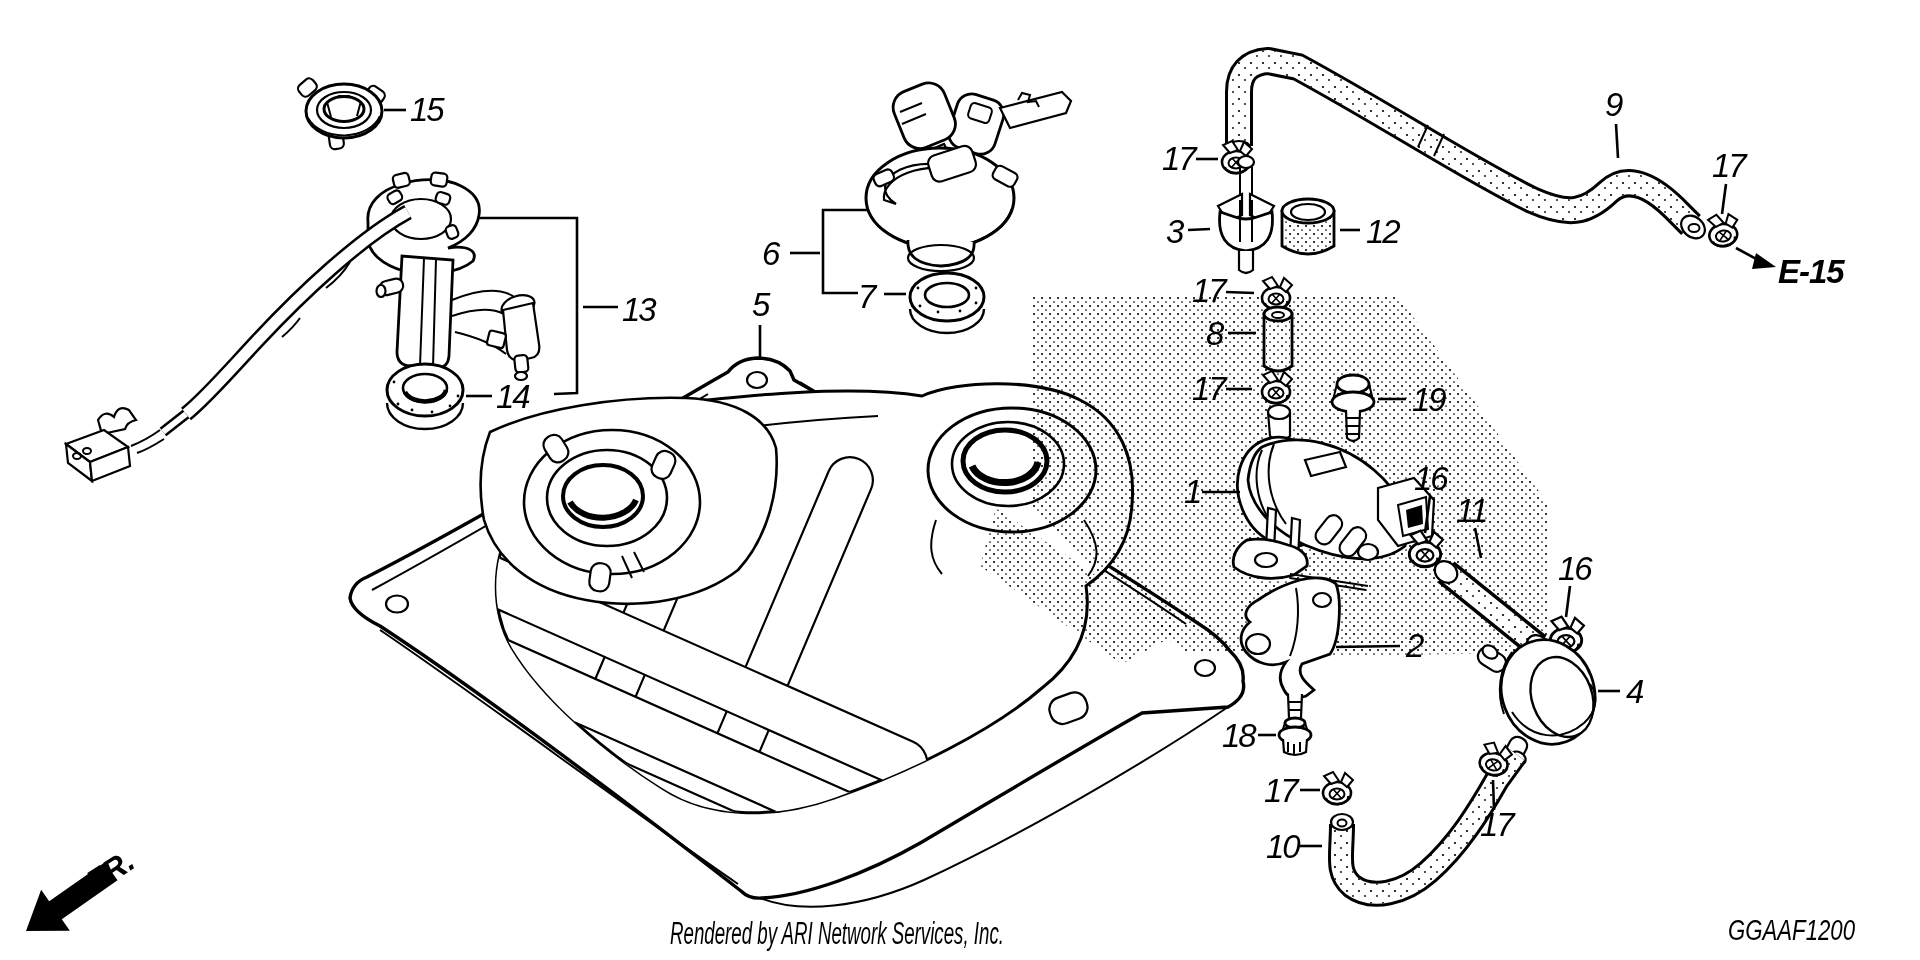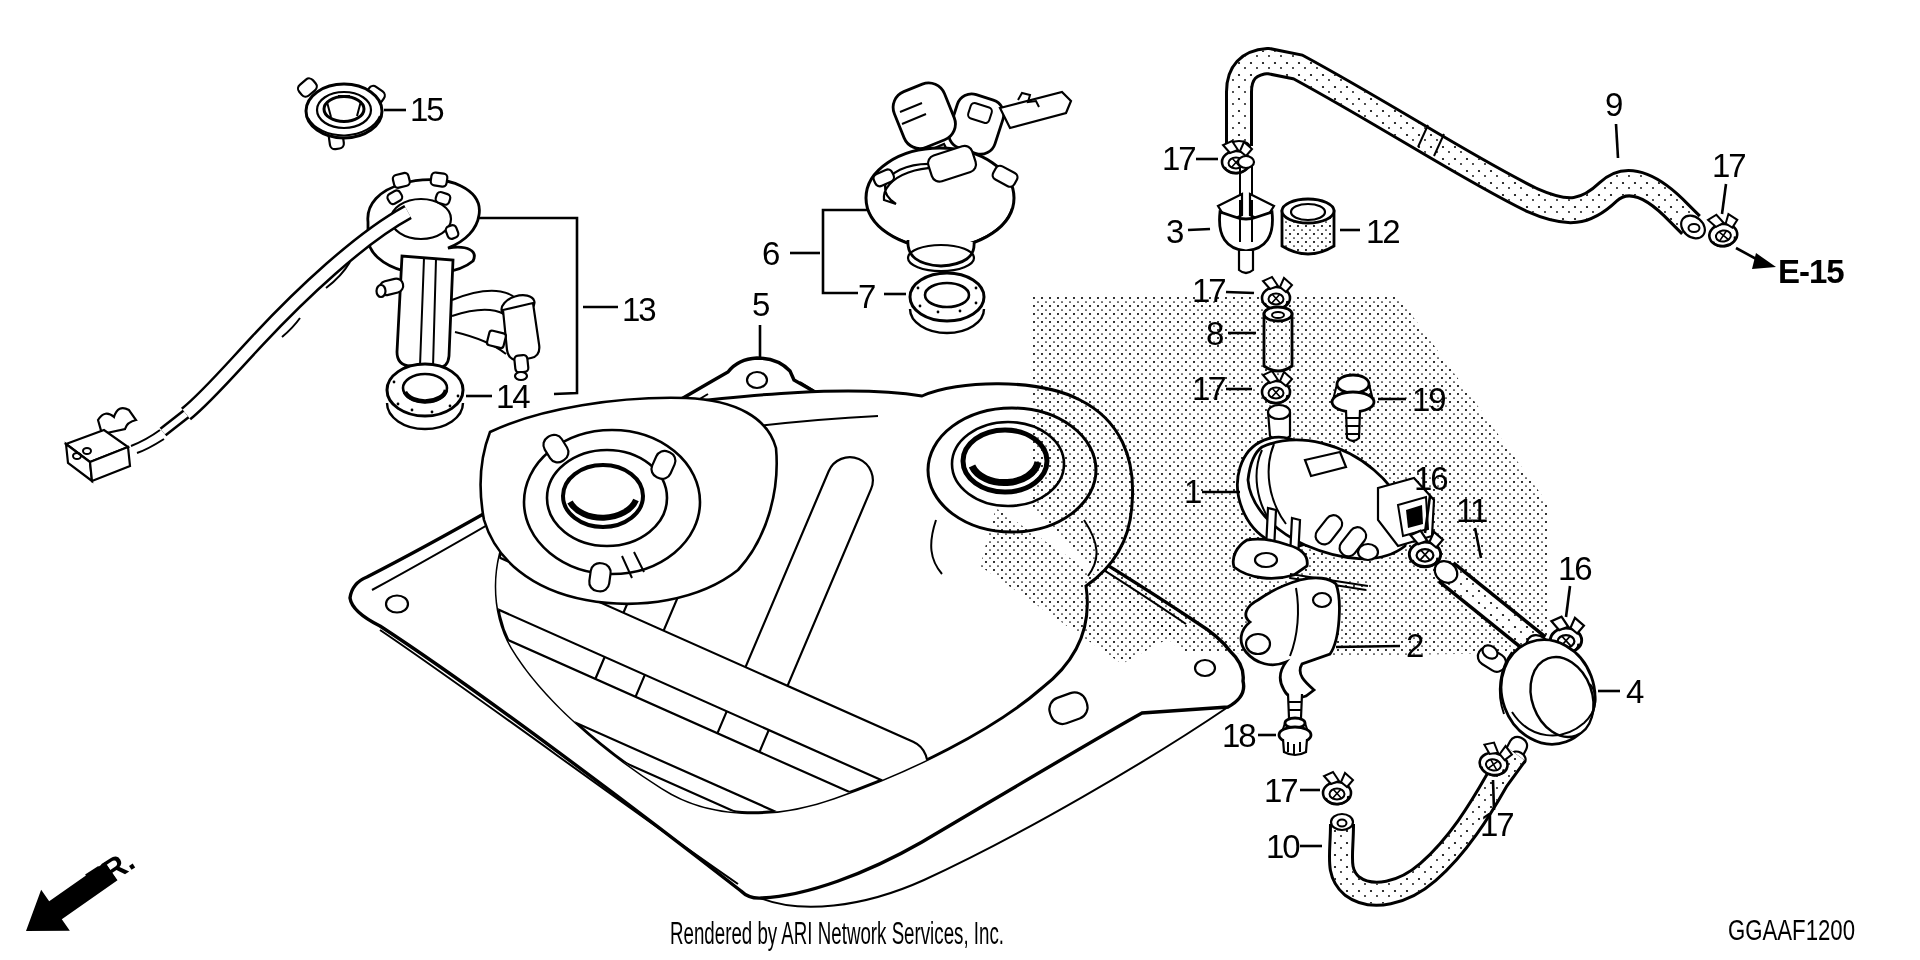--- a/index.html
+++ b/index.html
@@ -1,16 +1,16 @@
 <!DOCTYPE html>
 <html><head>
 <meta charset="utf-8">
 <style>
   html,body{margin:0;padding:0;background:#ffffff;}
-  .stage{width:1920px;height:960px;position:relative;background:#fff;overflow:hidden;}
+  .stage{width:1920px;height:960px;position:relative;background:#fff;overflow:hidden;font-style:italic;}
   svg{display:block;}
   text{font-family:"Liberation Sans", sans-serif;fill:#000;}
   .callout{font-size:33px;letter-spacing:-2px;}
   .ref{font-size:33px;font-weight:bold;letter-spacing:-1px;}
   .fr{font-size:31px;font-weight:bold;}
   .footer{font-size:31px;}
   .code{font-size:29px;}
   .ln{stroke:#000;stroke-width:2.6;fill:none;}
   .part{stroke:#000;stroke-width:2.8;fill:#fff;}
   .part2{stroke:#000;stroke-width:2.2;fill:#fff;}

